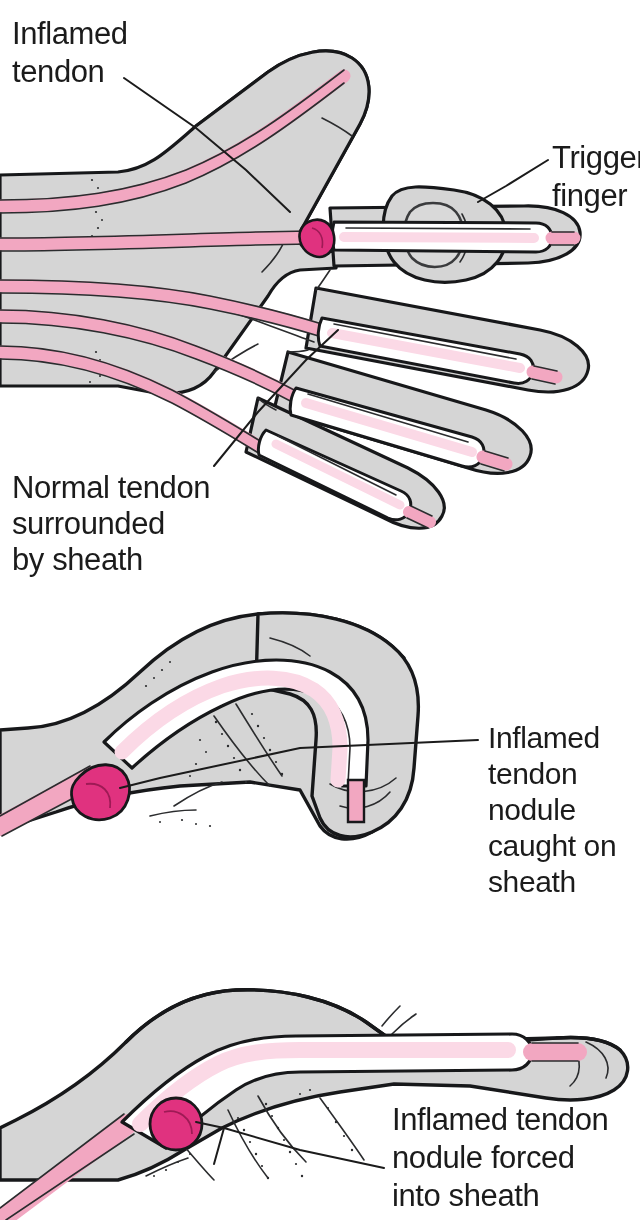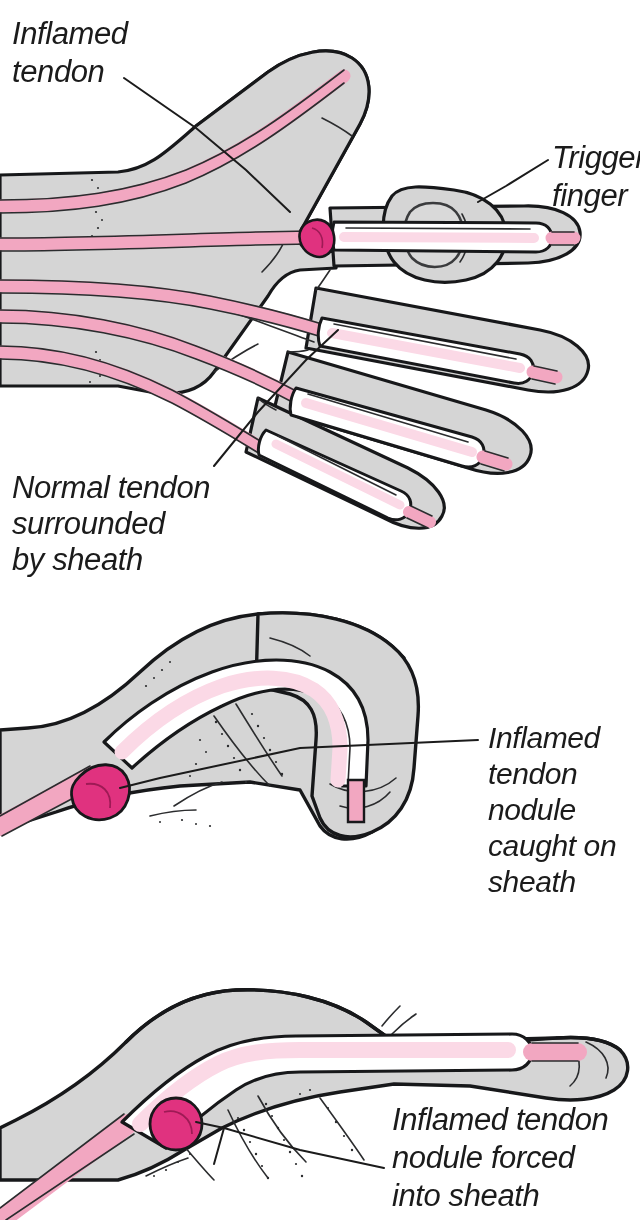--- a/index.html
+++ b/index.html
@@ -14,21 +14,20 @@
     position: relative;
     overflow: hidden;
     font-family: "Liberation Sans", sans-serif;
   }
   #figure {
     position: absolute;
     top: 0;
     left: 0;
     width: 563px;
     height: 1220px;
-    font-style: italic;
   }
   svg { display: block; }
 
   .lbl {
     font-family: "Liberation Sans", sans-serif;
     font-size: 31px;
     font-weight: 500;
     fill: #1b1b1b;
     letter-spacing: -0.4px;
   }

